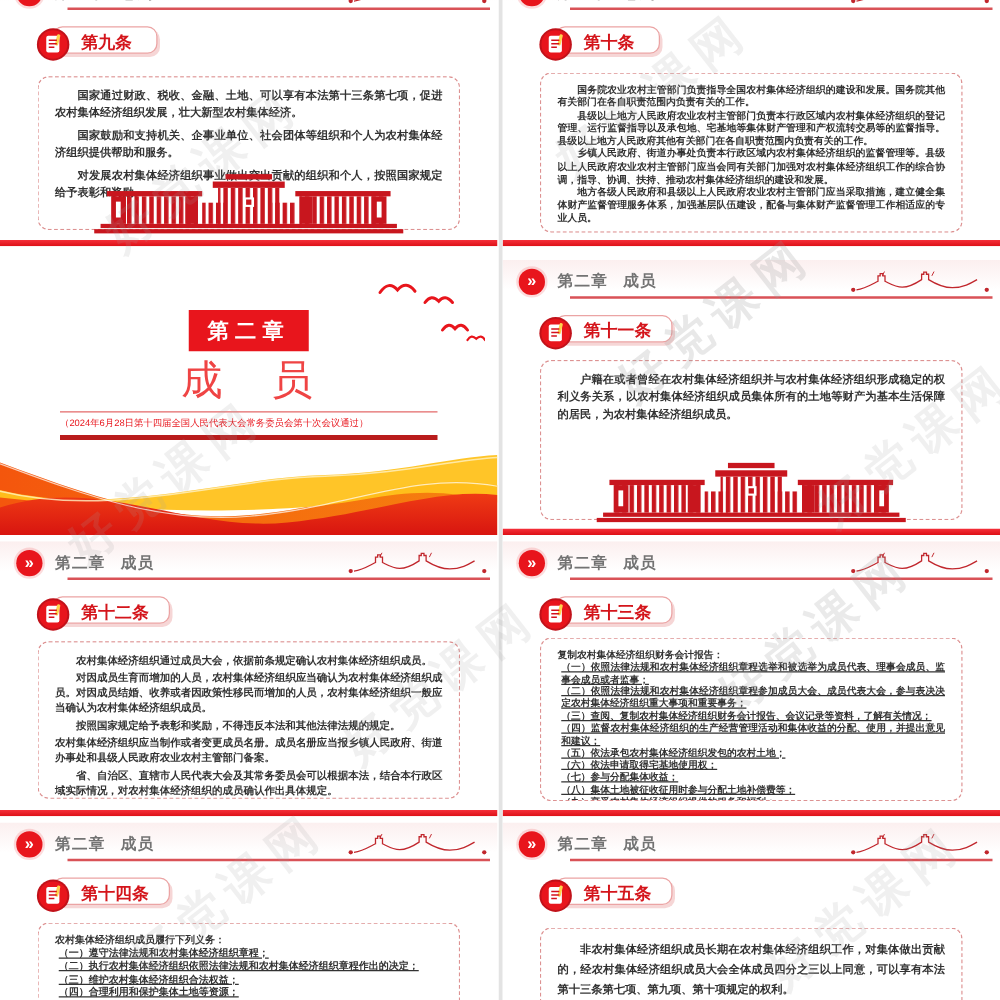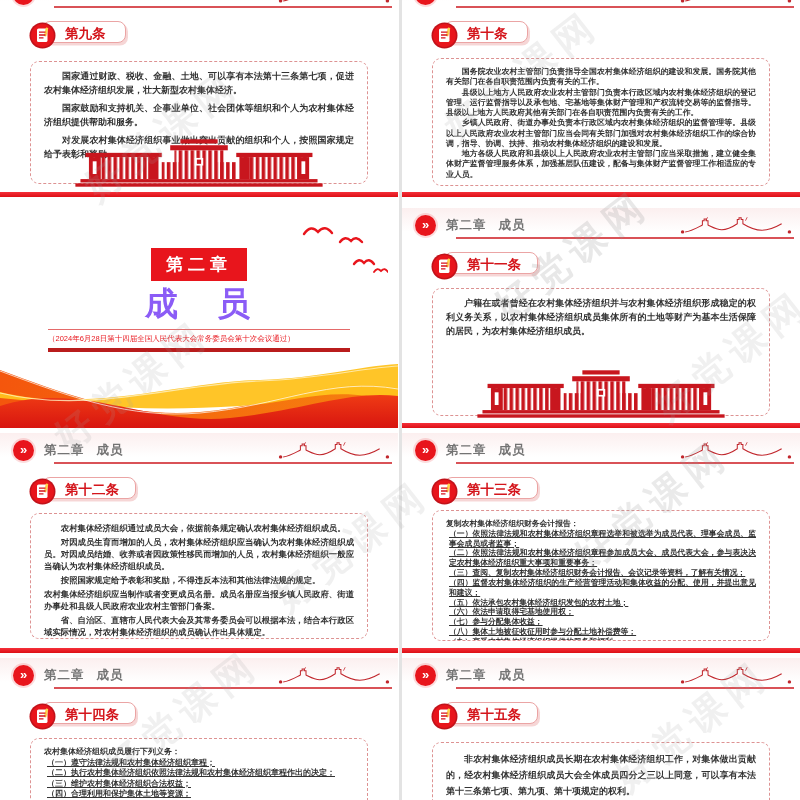--- a/index.html
+++ b/index.html
@@ -58,21 +58,21 @@
   .bx15 { top:84px; bottom:-60px; font-size:9px; line-height:1.8; }
   .bodybox .item { padding-left:3px;text-decoration:underline; }
 
   .building { position:absolute; left:50%; transform:translateX(-50%); bottom:7px; width:254px; height:54px; z-index:3;}
 
   
   .cover { background:#fff; }
   .birds { position:absolute; right:10px; top:12px; width:92px; height:58px; }
   .chapter-box { margin:40px auto 0; width:96px; height:33px; background:#e8151c; color:#fff;
     font-size:17px; font-weight:bold; text-align:center; line-height:33px; letter-spacing:5px; }
-  .chapter-big { text-align:center; color:#8b5cf6; font-size:33px; font-weight:bold; margin-top:5px;
+  .chapter-big { text-align:center; color:#ef4444; font-size:33px; font-weight:normal; margin-top:5px;
     letter-spacing:3px; line-height:1.1;}
   .sub-wrap { margin:7px auto 0; width:302px; border-top:1px solid #e46a6a; border-bottom:4px solid #b91c1c;
     padding:4px 0; color:#e8151c; font-size:7.5px; font-weight:normal; text-align:left; white-space:nowrap; overflow:hidden;}
   .wave { position:absolute; left:0; bottom:0; width:398px; height:66px; }
 
   
   .wm { position:absolute; color:rgba(160,160,160,.16); font-size:38px; font-weight:bold;
     transform:rotate(-38deg); letter-spacing:8px; white-space:nowrap; pointer-events:none; z-index:40;}
 </style>
 </head>

